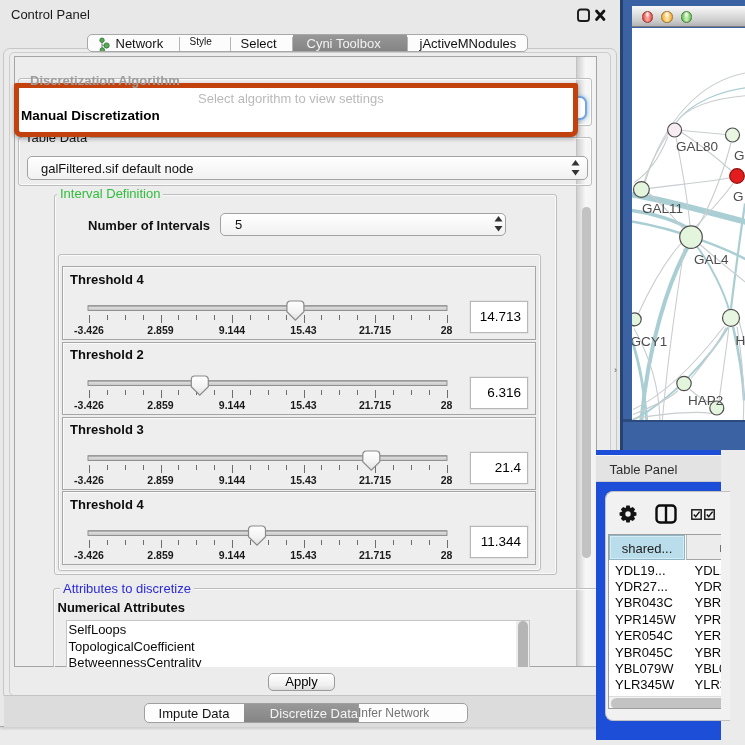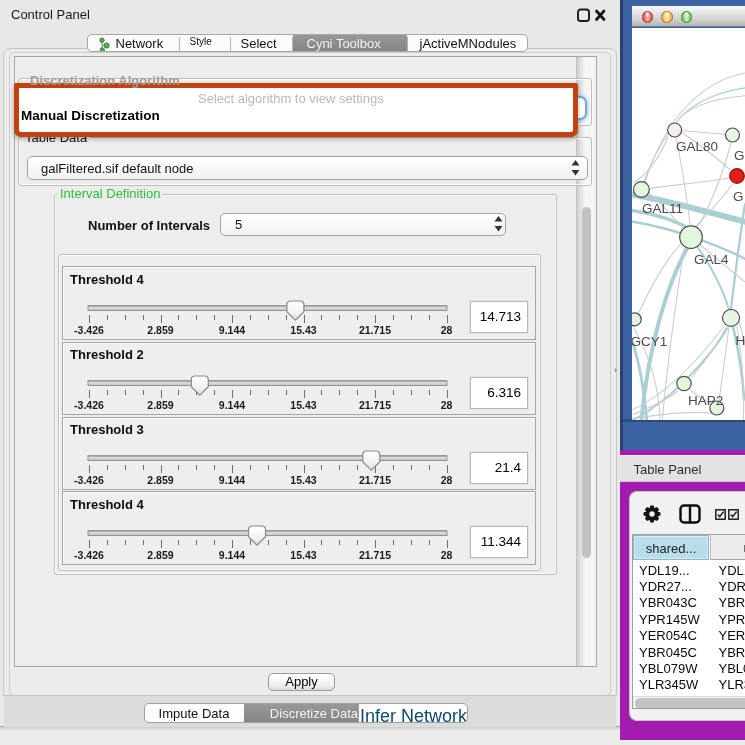--- a/index.html
+++ b/index.html
@@ -228,28 +228,39 @@
 <div class="tick" style="left:410.8px;top:539.5px;height:5px"></div>
 <div class="tick" style="left:428.6px;top:539.5px;height:5px"></div>
 <div class="tick" style="left:446.5px;top:539.5px;height:8px"></div>
 <div class="slab" style="left:89.0px;top:548.5px">-3.426</div>
 <div class="slab" style="left:160.5px;top:548.5px">2.859</div>
 <div class="slab" style="left:232.0px;top:548.5px">9.144</div>
 <div class="slab" style="left:303.5px;top:548.5px">15.43</div>
 <div class="slab" style="left:375.0px;top:548.5px">21.715</div>
 <div class="slab" style="left:446.5px;top:548.5px">28</div>
 <div class="vbox" style="top:526.0px">11.344</div>
+<div class="a" style="left:14px;top:575px;width:582px;height:91.5px;overflow:hidden">
+<div class="grp" style="left:38.8px;top:13px;width:551px;height:120px"></div>
+<div class="gt" style="left:46px;top:7px;color:#2b2bd6">Attributes to discretize</div>
+<div class="txt bt" style="left:43.5px;top:25px;font-size:13px;color:#0c0c0c">Numerical Attributes</div>
+<div class="a" style="left:52.2px;top:45.3px;width:464px;height:60px;background:#fff;border:1px solid #c6c6c6"></div>
+<div class="row" style="left:54.5px;top:47px">SelfLoops</div>
+<div class="row" style="left:54.5px;top:63.5px">TopologicalCoefficient</div>
+<div class="row" style="left:54.5px;top:80px">BetweennessCentrality</div>
+<div class="a" style="left:502px;top:46px;width:13px;height:59px;background:#ededed"></div>
+<div class="a" style="left:504px;top:46px;width:10px;height:59px;background:#b5b5b5;border-radius:5px 5px 0 0"></div>
+</div>
 <div class="a" style="left:268px;top:672.5px;width:67px;height:18px;background:linear-gradient(#ffffff,#f0f0f0 70%,#dcdcdc);border:1px solid #9a9a9a;border-radius:5px;font-size:13px;text-align:center;line-height:16px;color:#000">Apply</div>
 <div class="a" style="left:4px;top:695px;width:612px;height:32px;background:#dcdcdc;border-top:1px solid #c4c4c4"></div>
 <div class="a" style="left:143.5px;top:703px;width:324.5px;height:19.5px;background:#fdfdfd;border:1px solid #9f9f9f;border-radius:5px;overflow:hidden">
 <div class="a" style="left:99px;top:0;width:114.5px;height:19.5px;background:linear-gradient(#989898,#838383);"></div>
 <div class="a" style="left:213.5px;top:0;width:1px;height:19.5px;background:#9f9f9f"></div>
 <div class="txt" style="left:0;top:2px;width:99px;text-align:center;font-size:13px;color:#111">Impute Data</div>
 <div class="txt" style="left:99px;top:2px;width:114.5px;text-align:right;font-size:13px;color:#f4f4f4">Discretize Data</div>
-<div class="txt" style="left:213.5px;top:2px;width:111px;text-align:center;font-size:18px;color:#0c4a6e">Infer Network</div>
+<div class="txt" style="left:213.5px;top:2px;width:111px;font-size:12px;color:#737373">Infer Network</div>
 </div>
 <div class="a" style="left:86.5px;top:33.5px;width:441px;height:18.5px;background:#fcfcfc;border:1px solid #a8a8a8;border-radius:5px;overflow:hidden;z-index:20">
 <div class="a" style="left:205px;top:0;width:114px;height:18.5px;background:linear-gradient(#979797,#828282)"></div>
 <div class="a" style="left:91.5px;top:2px;width:1px;height:14px;background:#b5b5b5"></div>
 <div class="a" style="left:142.5px;top:2px;width:1px;height:14px;background:#b5b5b5"></div>
 <div class="a" style="left:204.5px;top:2px;width:1px;height:14px;background:#b5b5b5"></div>
 <div class="a" style="left:319.5px;top:2px;width:1px;height:14px;background:#b5b5b5"></div>
 <svg class="a" style="left:10.5px;top:2px" width="13" height="15" viewBox="0 0 13 15">
         <path d="M4 3 V 13.5 M4 8 L8.5 8.5" stroke="#8a8a8a" stroke-width="1.1" fill="none"></path>
         <circle cx="4" cy="3.2" r="2.2" fill="#5aa85a" stroke="#2f7d33" stroke-width="0.9"></circle>
@@ -324,21 +335,21 @@
 <text x="734" y="159.5" font-size="13.5" fill="#4c4c4c" font-family="Liberation Sans,sans-serif">G</text>
 <text x="733" y="200.5" font-size="13.5" fill="#4c4c4c" font-family="Liberation Sans,sans-serif">G</text>
 <text x="642" y="212" font-size="13.5" fill="#4c4c4c" font-family="Liberation Sans,sans-serif">GAL11</text>
 <text x="694" y="263.5" font-size="13.5" fill="#4c4c4c" font-family="Liberation Sans,sans-serif">GAL4</text>
 <text x="630.5" y="345.5" font-size="13.5" fill="#4c4c4c" font-family="Liberation Sans,sans-serif">GCY1</text>
 <text x="735.5" y="344.5" font-size="13.5" fill="#4c4c4c" font-family="Liberation Sans,sans-serif">H</text>
 <text x="688" y="404.5" font-size="13.5" fill="#4c4c4c" font-family="Liberation Sans,sans-serif">HAP2</text>
 </svg>
 </div>
 </div>
-<div class="a" style="left:620px;top:450px;width:125px;height:290px;background:#a21caf">
+<div class="a" style="left:596px;top:450px;width:125px;height:290px;background:#1d4ed8">
 <div class="a" style="left:0;top:4.5px;width:125px;height:27px;background:#e3e3e3;border-top:1px solid #f6f6f6;border-bottom:1px solid #cdcdcd">
       <div class="txt" style="left:13.5px;top:6px;font-size:13px;color:#2d2d2d">Table Panel</div>
     </div>
 <div class="a" style="left:8.8px;top:40.5px;width:125px;height:230.5px;background:#f1f1f1;border:1px solid #c2c2c2;border-radius:8px 0 0 8px;border-right:none"></div>
 <svg class="a" style="left:23px;top:55px" width="18" height="18" viewBox="0 0 18 18">
       <path d="M 17.45 7.38 L 17.45 10.62 L 14.57 11.49 L 14.70 11.18 L 16.12 13.82 L 13.82 16.12 L 11.18 14.70 L 11.49 14.57 L 10.62 17.45 L 7.38 17.45 L 6.51 14.57 L 6.82 14.70 L 4.18 16.12 L 1.88 13.82 L 3.30 11.18 L 3.43 11.49 L 0.55 10.62 L 0.55 7.38 L 3.43 6.51 L 3.30 6.82 L 1.88 4.18 L 4.18 1.88 L 6.82 3.30 L 6.51 3.43 L 7.38 0.55 L 10.62 0.55 L 11.49 3.43 L 11.18 3.30 L 13.82 1.88 L 16.12 4.18 L 14.70 6.82 L 14.57 6.51 Z" fill="#141414"></path>
       <circle cx="9" cy="9" r="2.7" fill="#f1f1f1"></circle>
     </svg>
 <svg class="a" style="left:58.5px;top:54px" width="22" height="20" viewBox="0 0 22 20">
       <rect x="1.5" y="1.5" width="19" height="17" rx="3.5" fill="none" stroke="#0c0c0c" stroke-width="2.4"></rect>

